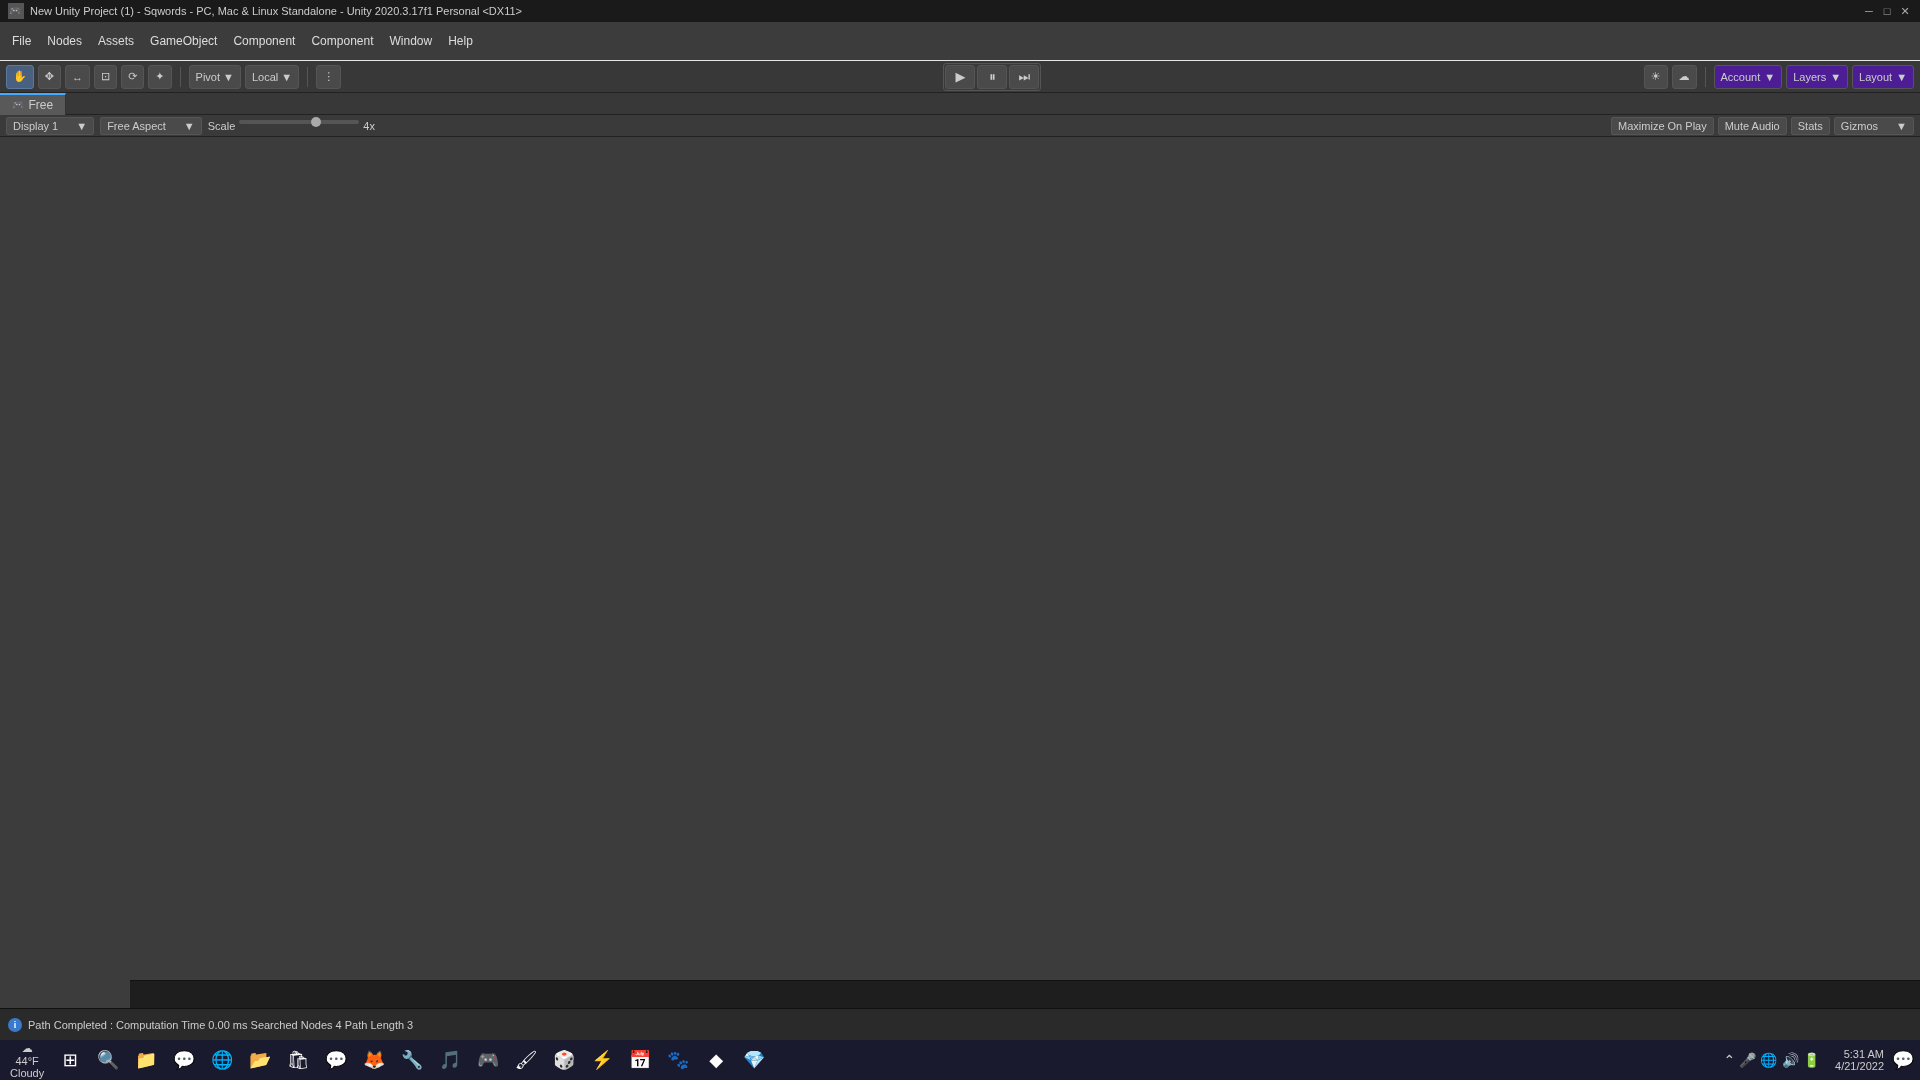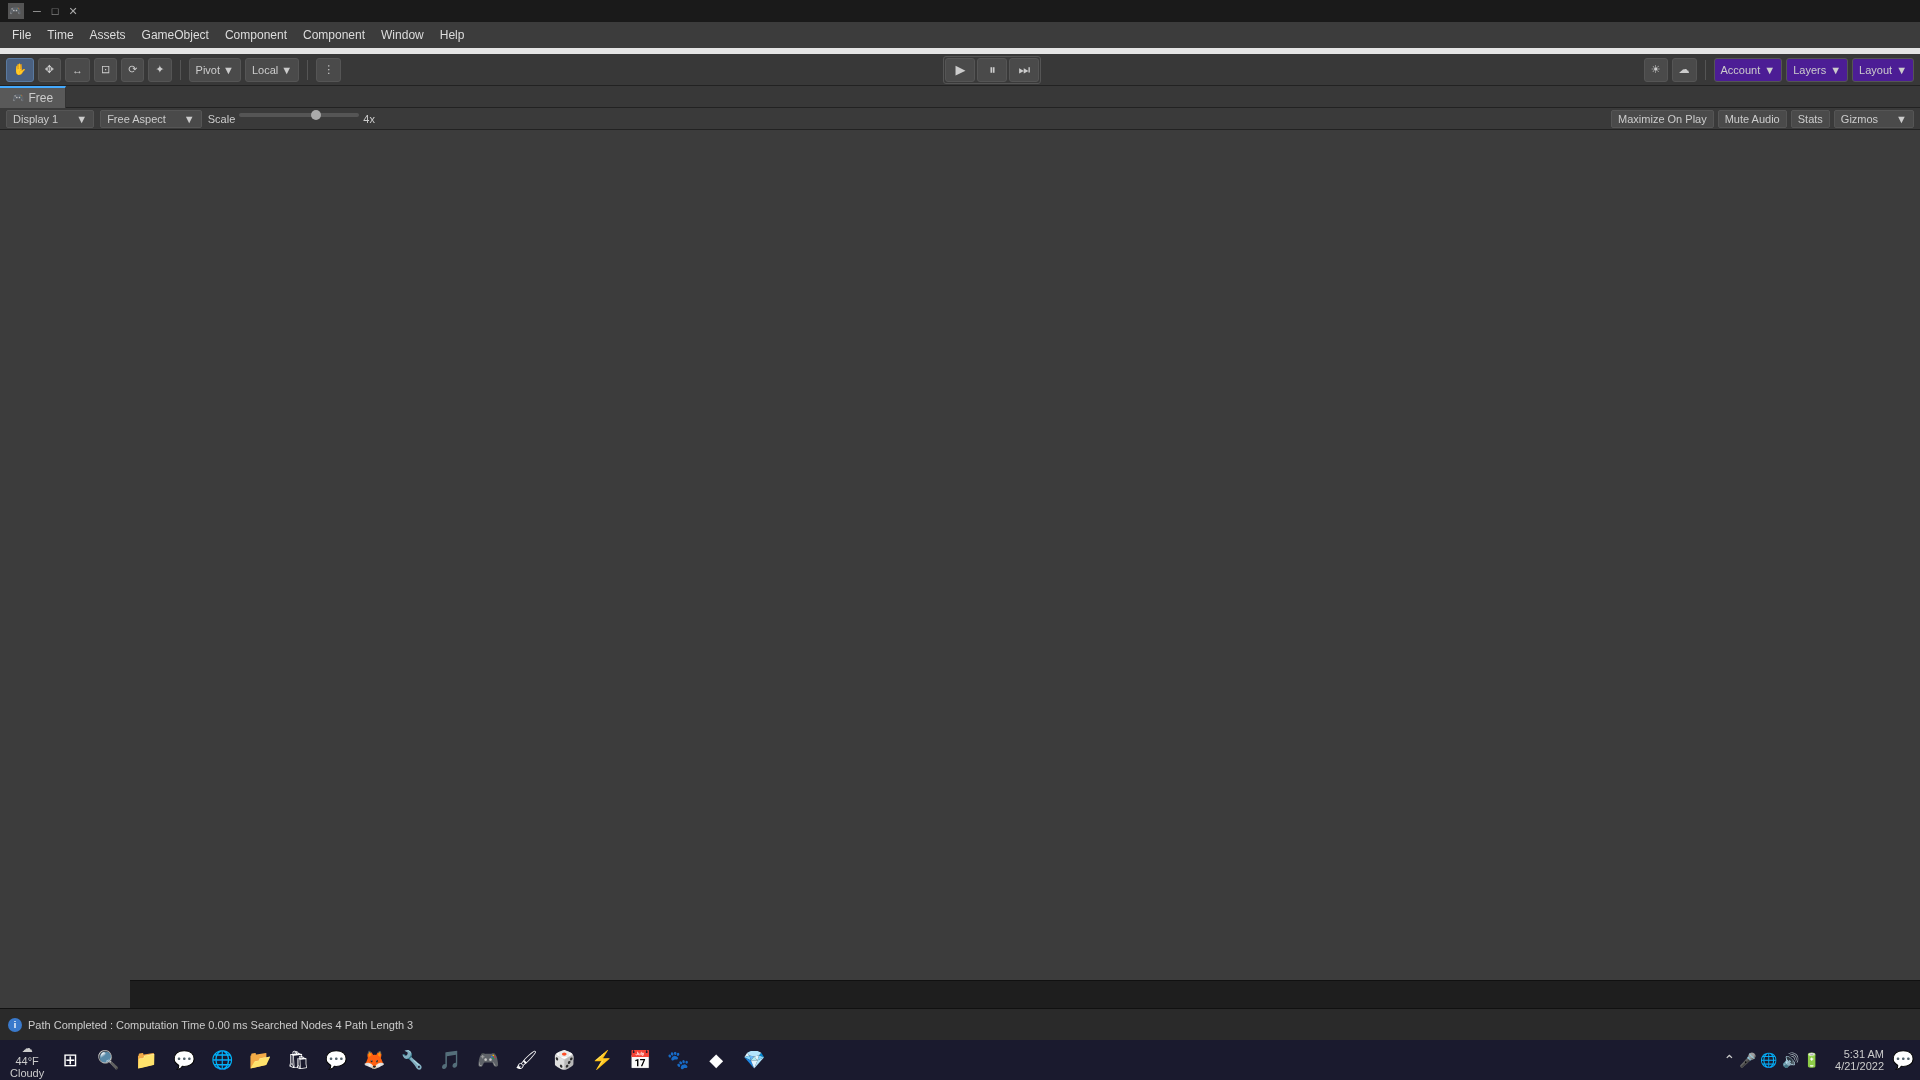--- a/index.html
+++ b/index.html
@@ -41,26 +41,26 @@
     #title-bar .window-controls span {
       width: 14px; height: 14px;
       display: flex; align-items: center; justify-content: center;
       cursor: pointer;
       font-size: 11px;
       color: #aaa;
     }
 
     
     #menu-bar {
-      height: 32px;
+      height: 39px;
       background: #3c3c3c;
       display: flex;
       align-items: center;
       padding: 0 4px;
-      border-bottom: 6px solid #e5e5e5;
+      border-bottom: 1px solid #e5e5e5;
     }
     .menu-item {
       padding: 2px 8px;
       cursor: pointer;
       color: #ddd;
       font-size: 12px;
     }
 
     
     #toolbar {
@@ -290,30 +290,31 @@
       top: -3px;
       left: 60%;
       cursor: pointer;
     }
   </style>
 </head>
 <body>
 
 <div id="title-bar">
   <span class="icon">🎮</span>
+  <span class="title">New Unity Project (1) - Sqwords - PC, Mac &amp; Linux Standalone - Unity 2020.3.17f1 Personal &lt;DX11&gt;</span>
   <div class="window-controls">
     <span>─</span>
     <span>□</span>
     <span>✕</span>
   </div>
 </div>
 
 <div id="menu-bar">
   <span class="menu-item">File</span>
-  <span class="menu-item">Time</span>
+  <span class="menu-item">Nodes</span>
   <span class="menu-item">Assets</span>
   <span class="menu-item">GameObject</span>
   <span class="menu-item">Component</span>
   <span class="menu-item">Component</span>
   <span class="menu-item">Window</span>
   <span class="menu-item">Help</span>
 </div>
 
 <div id="toolbar">
 

